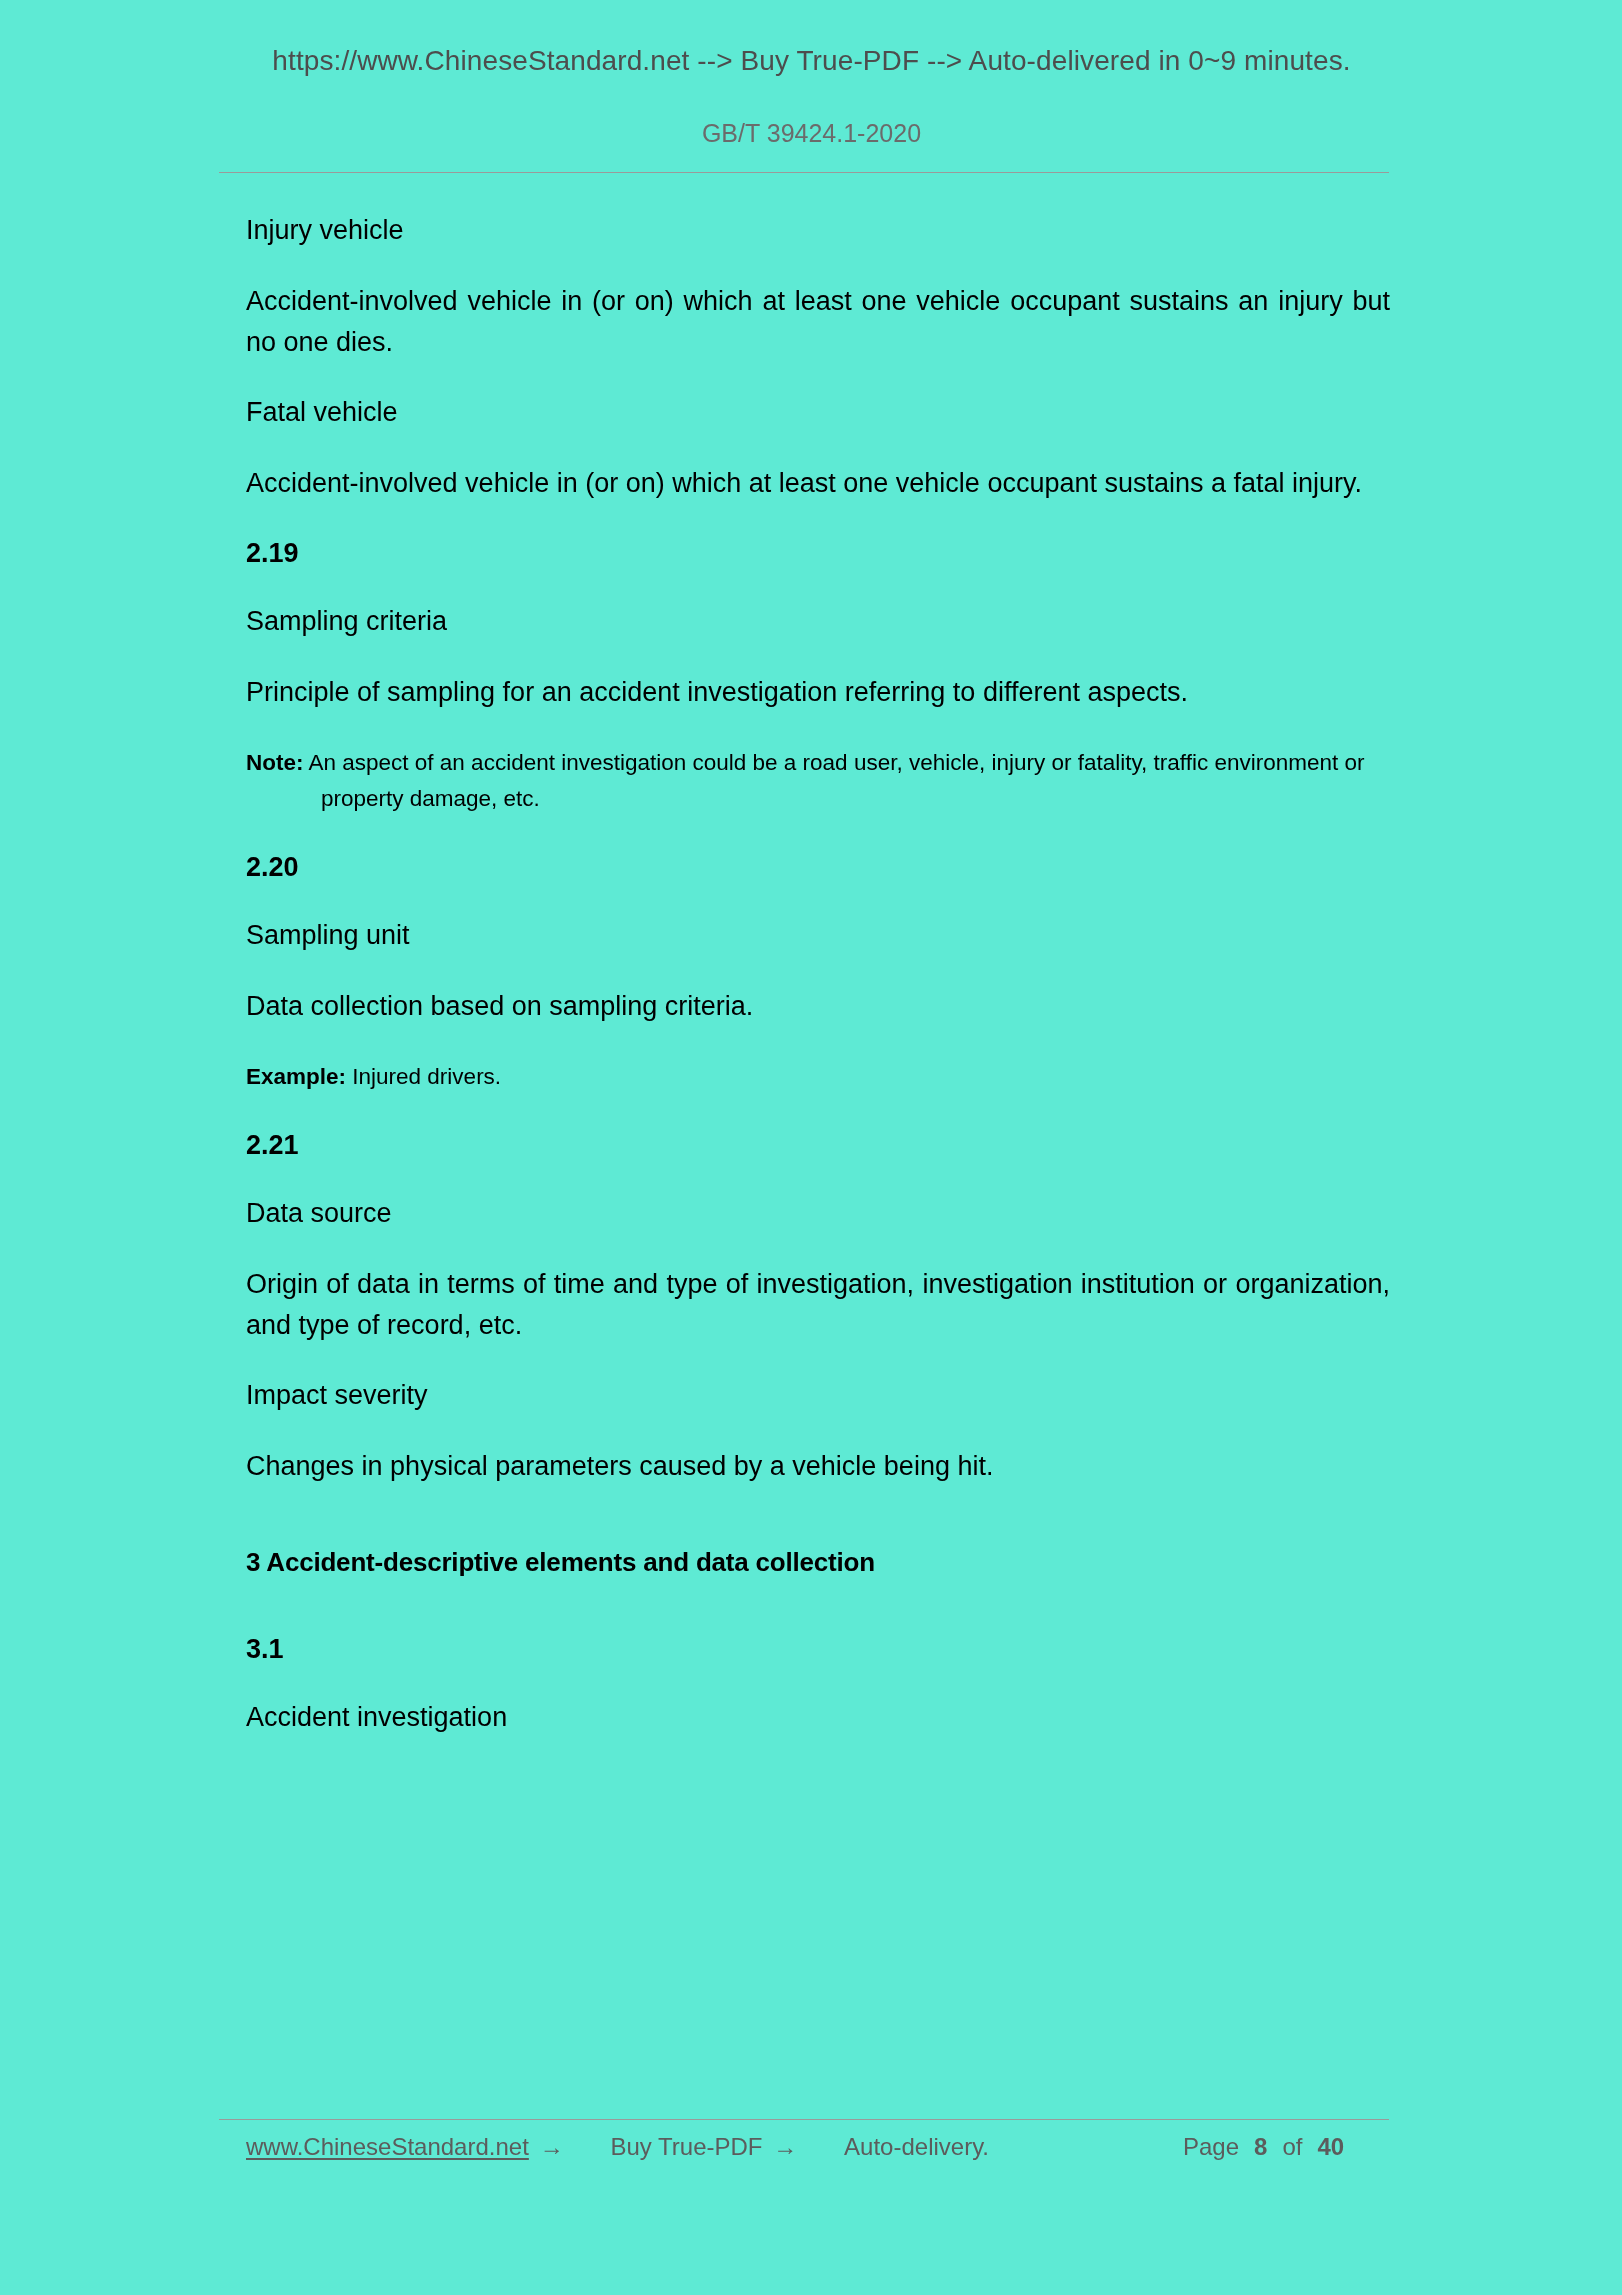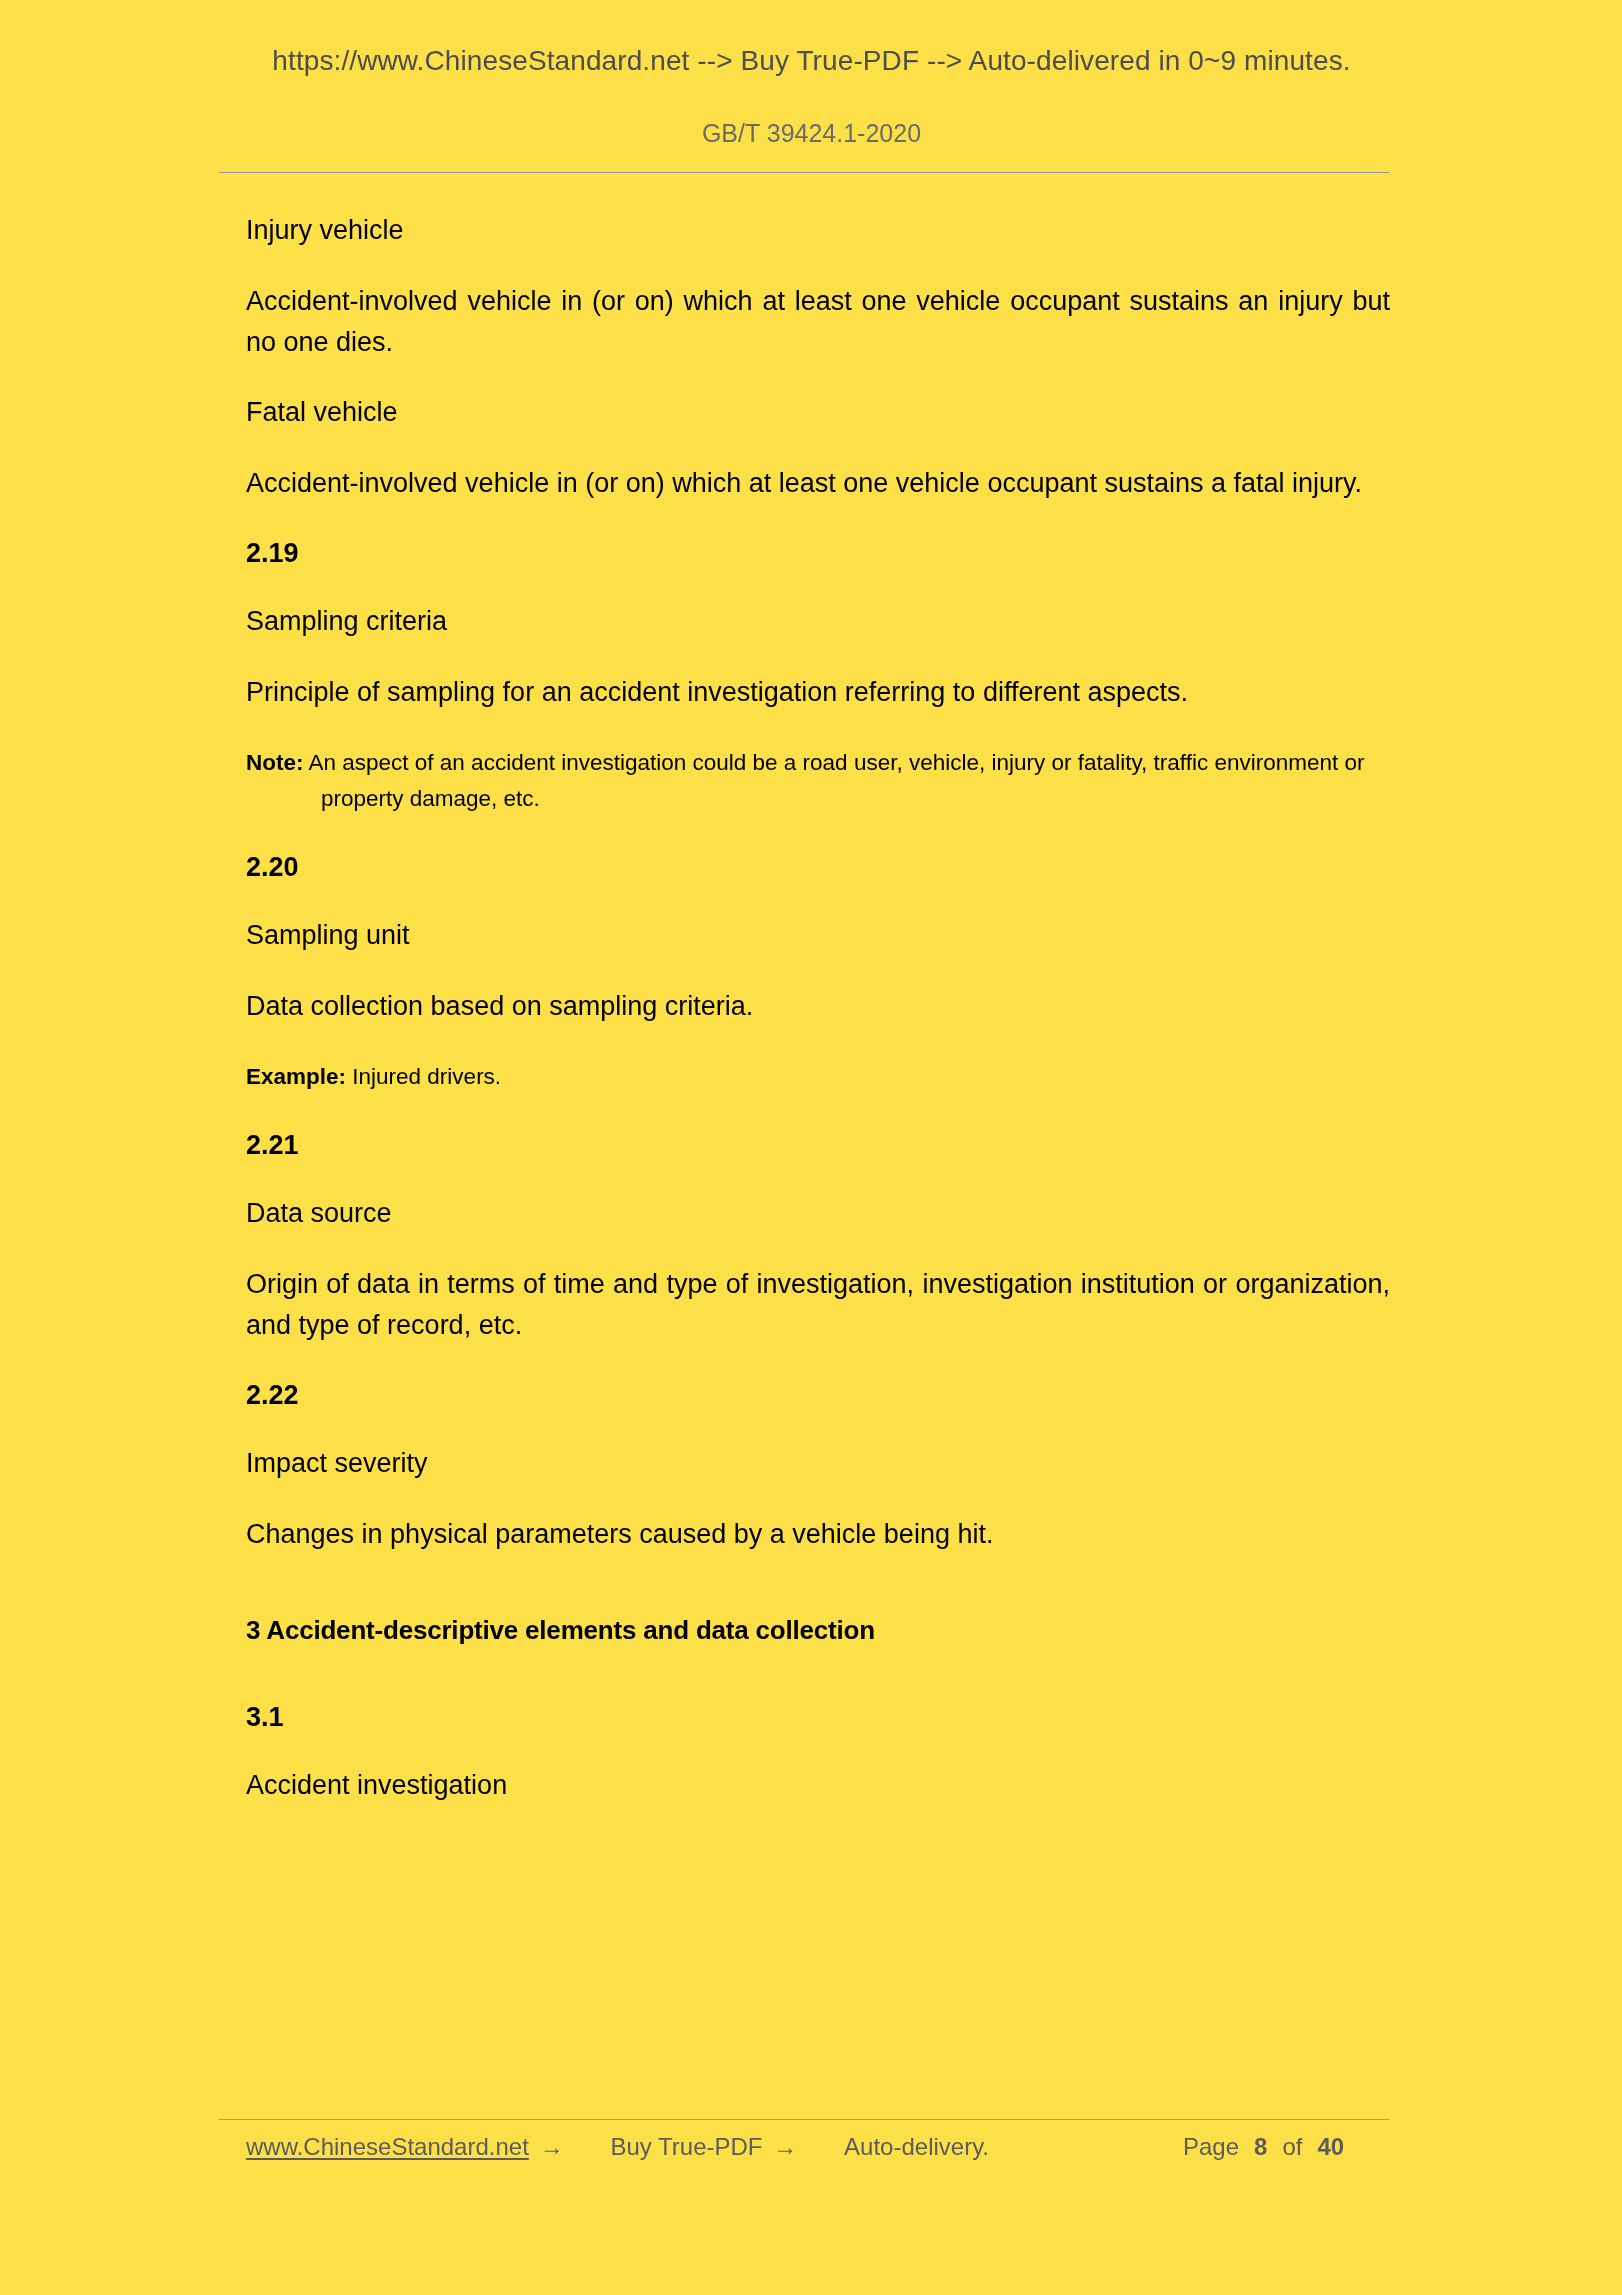--- a/index.html
+++ b/index.html
@@ -11,21 +11,21 @@
   body {
     font-family: "Liberation Sans", sans-serif;
     color: #000000;
     -webkit-font-smoothing: antialiased;
   }
 
   .page {
     position: relative;
     width: 1623px;
     height: 2295px;
-    background: #fde047;
+    background: #5eead4;
     overflow: hidden;
     box-sizing: border-box;
   }
 
   
   .promo-header {
     position: absolute;
     left: 0;
     top: 42px;
     width: 1623px;
@@ -191,21 +191,20 @@
 
     <p class="clause-num">2.20</p>
     <p class="term-title">Sampling unit</p>
     <p class="definition single">Data collection based on sampling criteria.</p>
     <p class="example-block"><span class="lead">Example:</span> <span>Injured drivers.</span></p>
 
     <p class="clause-num">2.21</p>
     <p class="term-title">Data source</p>
     <p class="definition">Origin of data in terms of time and type of investigation, investigation institution or organization, and type of record, etc.</p>
 
-    <p class="clause-num">2.22</p>
     <p class="term-title">Impact severity</p>
     <p class="definition single">Changes in physical parameters caused by a vehicle being hit.</p>
 
     <h1 class="section-heading">3 Accident-descriptive elements and data collection</h1>
 
     <p class="clause-num">3.1</p>
     <p class="term-title">Accident investigation</p>
 
   </div>
 

